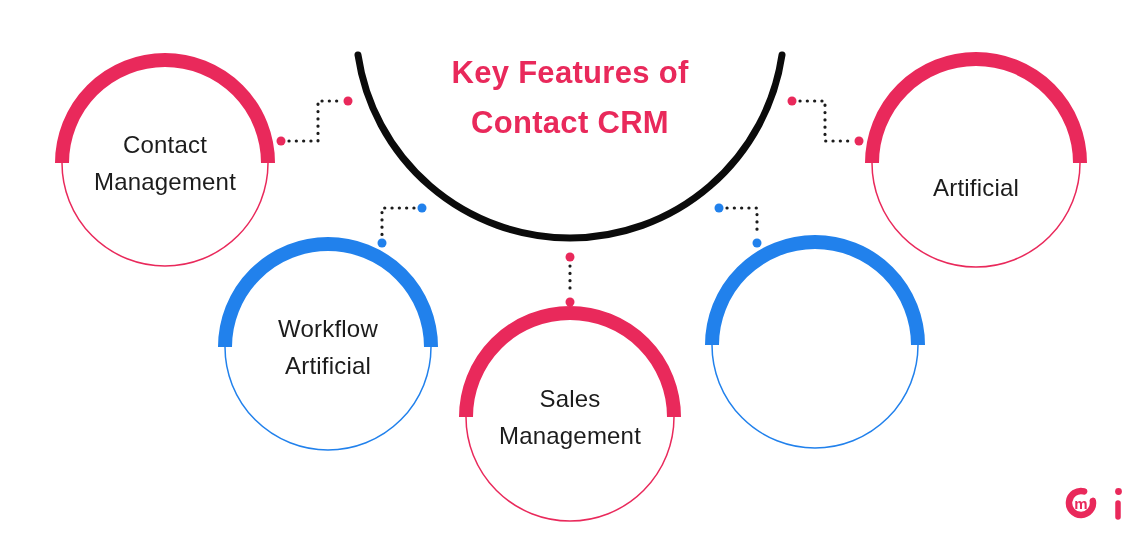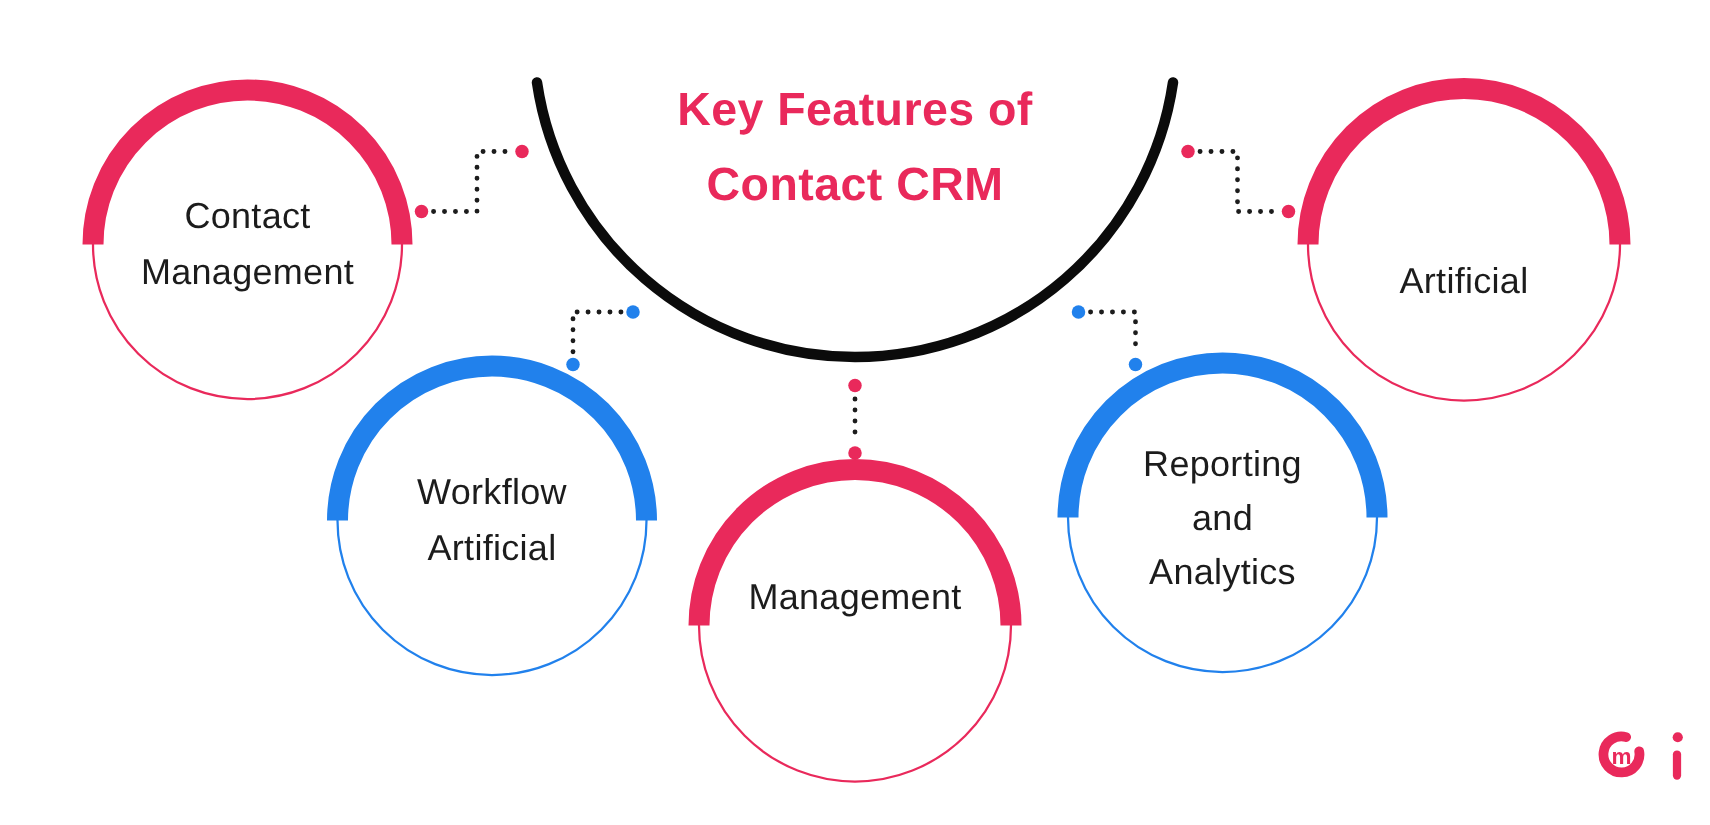--- a/index.html
+++ b/index.html
@@ -123,26 +123,22 @@
     <span>Contact</span>
     <span>Management</span>
   </div>
 
   <div class="label" style="left:218px; top:310px;text-align:center;">
     <span>Workflow</span>
     <span>Artificial</span>
   </div>
 
   <div class="label" style="left:460px; top:380px;">
+    <span>Sales</span>
     <span>Management</span>
   </div>
 
-  <div class="label three-lines" style="left:705px; top:292px;">
-    <span>Reporting</span>
-    <span>and</span>
-    <span>Analytics</span>
-  </div>
 
   <div class="label" style="left:866px; top:126px;margin-top:43px;">
     <span>Artificial</span>
   </div>
 
 </div>
 
 </body></html>

